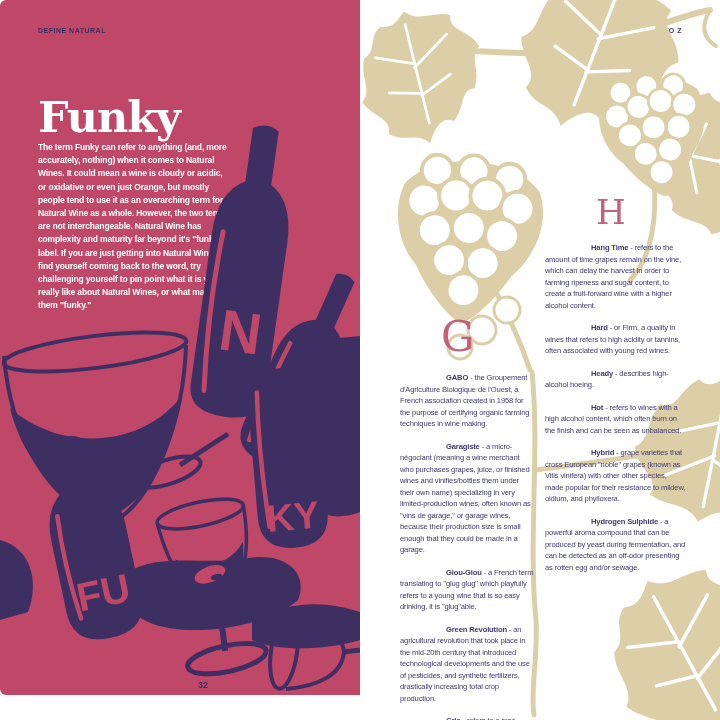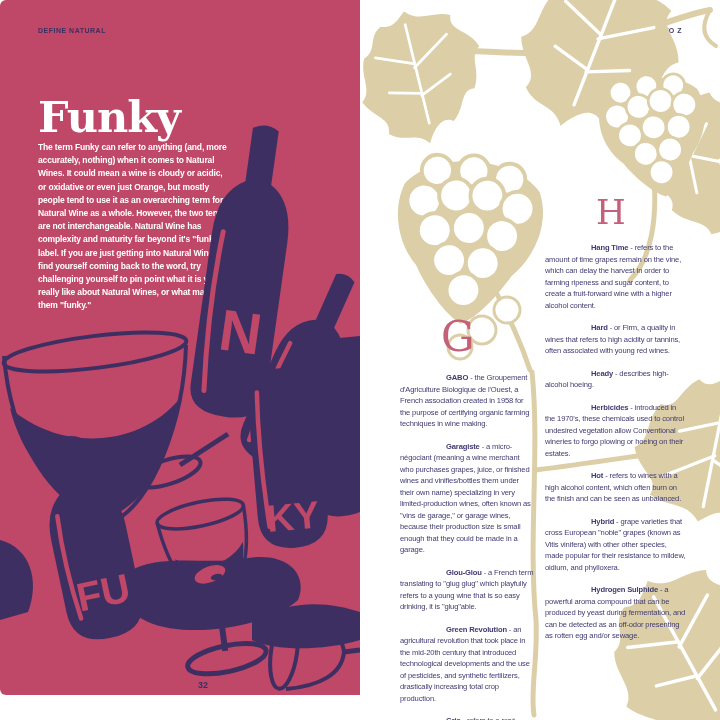--- a/index.html
+++ b/index.html
@@ -171,17 +171,16 @@
     <p class="entry"><span class="term">GABO</span><span> - the Groupement d'Agriculture Biologique de l'Ouest, a French association created in 1958 for the purpose of certifying organic farming techniques in wine making.</span></p>
     <p class="entry"><span class="term">Garagiste</span><span> - a micro-négociant (meaning a wine merchant who purchases grapes, juice, or finished wines and vinifies/bottles them under their own name) specializing in very limited-production wines, often known as "vins de garage," or garage wines, because their production size is small enough that they could be made in a garage.</span></p>
     <p class="entry"><span class="term">Glou-Glou</span><span> - a French term translating to "glug glug" which playfully refers to a young wine that is so easy drinking, it is "glug"able.</span></p>
     <p class="entry"><span class="term">Green Revolution</span><span> - an agricultural revolution that took place in the mid-20th century that introduced technological developments and the use of pesticides, and synthetic fertilizers, drastically increasing total crop production.</span></p>
     <p class="entry"><span class="term">Gris</span><span> - refers to a rosé made from red grapes without maceration, or skin contact.</span></p>
   </div>
 <div class="gloss-col" id="col-h">
     <p class="entry"><span class="term">Hang Time</span><span> - refers to the amount of time grapes remain on the vine, which can delay the harvest in order to farming ripeness and sugar content, to create a fruit-forward wine with a higher alcohol content.</span></p>
     <p class="entry"><span class="term">Hard</span><span> - or Firm, a quality in wines that refers to high acidity or tannins, often associated with young red wines.</span></p>
     <p class="entry"><span class="term">Heady</span><span> - describes high-alcohol hoeing.</span></p>
-    <p class="entry"><span class="term">Herbicides</span><span> - introduced in the 1970's, these chemicals used to control undesired vegetation allow Conventional wineries to forgo plowing or hoeing on their estates.</span></p>
     <p class="entry"><span class="term">Hot</span><span> - refers to wines with a high alcohol content, which often burn on the finish and can be seen as unbalanced.</span></p>
     <p class="entry"><span class="term">Hybrid</span><span> - grape varieties that cross European "noble" grapes (known as Vitis vinifera) with other other species, made popular for their resistance to mildew, oidium, and phylloxera.</span></p>
     <p class="entry"><span class="term">Hydrogen Sulphide</span><span> - a powerful aroma compound that can be produced by yeast during fermentation, and can be detected as an off-odor presenting as rotten egg and/or sewage.</span></p>
   </div>
 
 </body></html>

